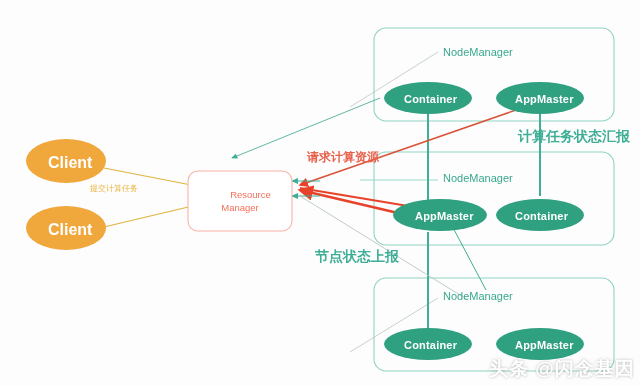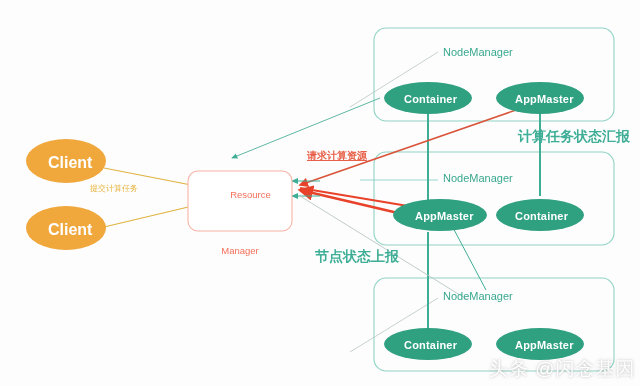--- a/index.html
+++ b/index.html
@@ -42,34 +42,33 @@
   }
   .nm-label {
     font-size: 11px;
     color: #39a88f;
   }
   .edge-label-orange {
     font-size: 8px;
     color: #e8b33c;
   }
   .edge-label-red {
-    font-size: 10px;
+    font-size: 12px;
     color: #e8614a;
     font-weight: bold;
-    text-decoration: underline;
   }
   .edge-label-teal {
     font-size: 14px;
     color: #3fae96;
     font-weight: bold;
   }
   .watermark {
     position: absolute;
     font-size: 19px;
-    font-weight: normal;
+    font-weight: bold;
     color: #ffffff;
     letter-spacing: 1px;
     text-shadow: 0 0 3px rgba(120,120,120,0.55);
     pointer-events: none;
   }
 </style>
 </head>
 <body>
 
 <svg id="canvas" xmlns="http://www.w3.org/2000/svg" viewBox="0 0 640 386">
@@ -127,21 +126,21 @@
   <ellipse cx="540" cy="215" rx="44" ry="16" fill="#2fa080"></ellipse>
 
   <ellipse cx="428" cy="344" rx="44" ry="16" fill="#2fa080"></ellipse>
   <ellipse cx="540" cy="344" rx="44" ry="16" fill="#2fa080"></ellipse>
 </svg>
 
 <div class="node-label client-label" style="left:48px; top:154px;">Client</div>
 <div class="node-label client-label" style="left:48px; top:221px;">Client</div>
 
 <div class="node-label rm-label" style="left:188px; top:188px; width:125px;">Resource</div>
-<div class="node-label rm-label" style="left:188px; top:201px; width:104px;margin-top:43px;">Manager</div>
+<div class="node-label rm-label" style="left:188px; top:201px; width:104px;">Manager</div>
 
 <div class="node-label nm-label" style="left:443px; top:46px;">NodeManager</div>
 <div class="node-label nm-label" style="left:443px; top:172px;">NodeManager</div>
 <div class="node-label nm-label" style="left:443px; top:290px;">NodeManager</div>
 
 <div class="node-label ellipse-label" style="left:404px; top:93px; width:48px; text-align:center;">Container</div>
 <div class="node-label ellipse-label" style="left:515px; top:93px; width:50px; text-align:center;">AppMaster</div>
 
 <div class="node-label ellipse-label" style="left:415px; top:210px; width:50px; text-align:center;">AppMaster</div>
 <div class="node-label ellipse-label" style="left:515px; top:210px; width:50px; text-align:center;">Container</div>

